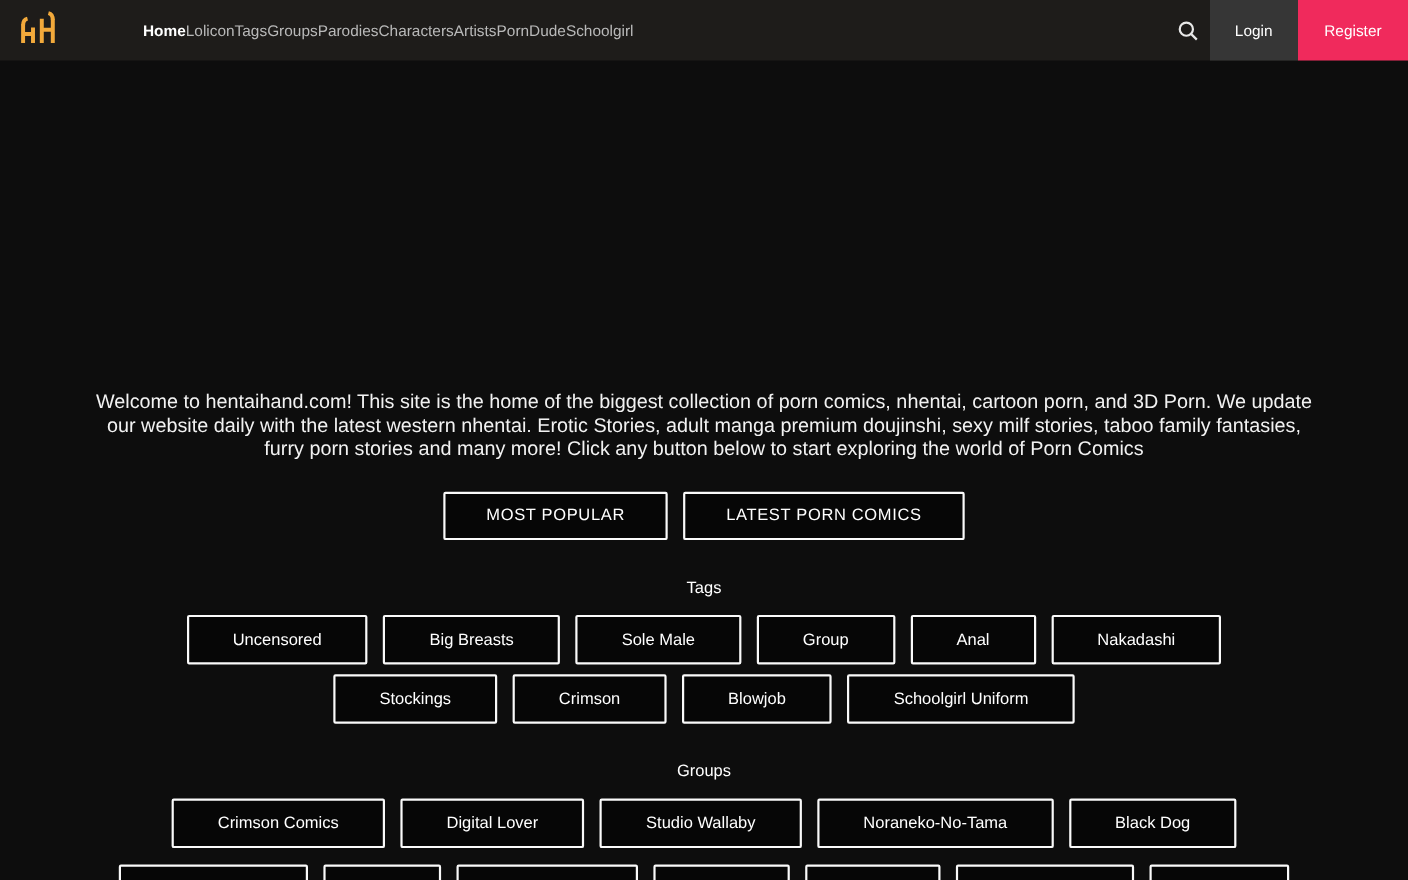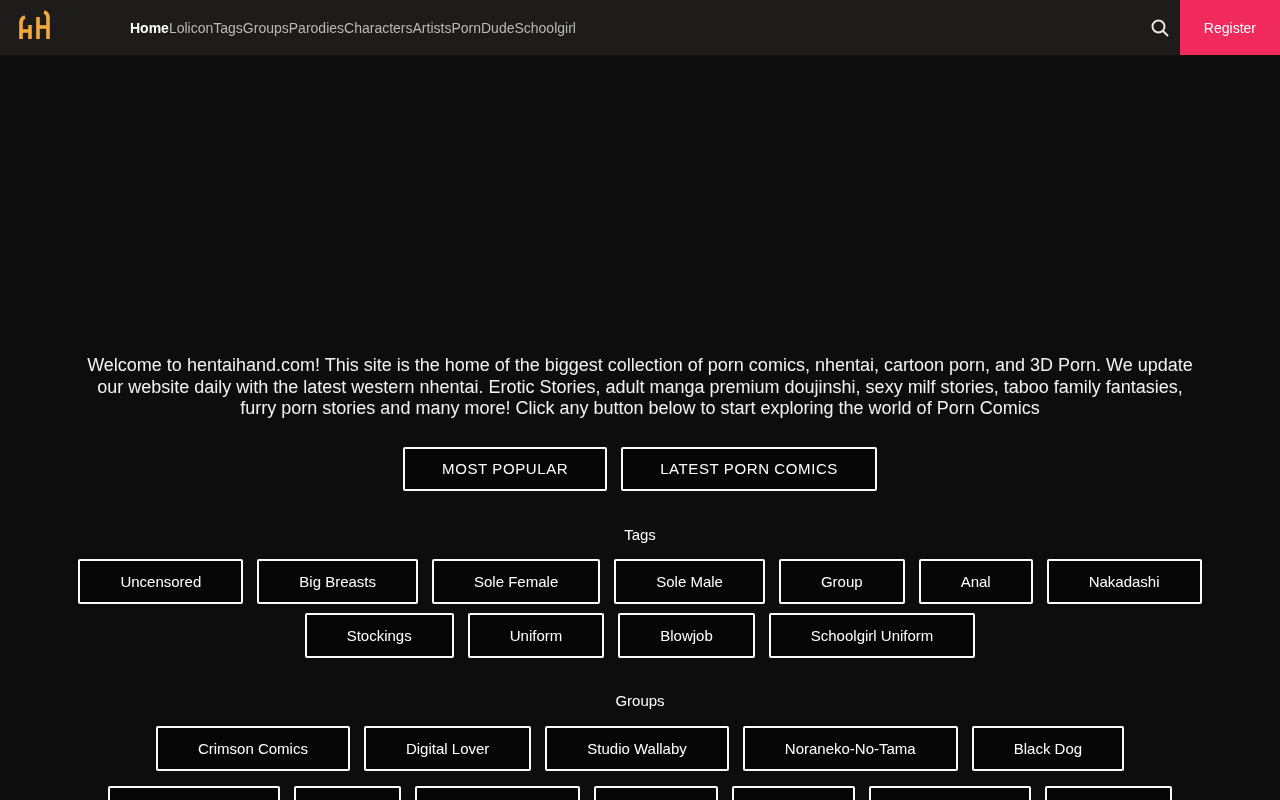--- a/index.html
+++ b/index.html
@@ -98,45 +98,45 @@
       <a class="nav-item">Schoolgirl</a>
     </nav>
 
   <div class="nav-right">
     <button class="search-btn">
       <svg width="20" height="20" viewBox="0 0 20 20">
         <circle cx="8.5" cy="8.5" r="6" stroke="#e8e8e8" stroke-width="2" fill="none"></circle>
         <line x1="13" y1="13" x2="18" y2="18" stroke="#e8e8e8" stroke-width="2"></line>
       </svg>
     </button>
+    <button class="nav-btn login">Login</button>
     <button class="nav-btn register">Register</button>
   </div>
 </header>
 
 <main>
   <p class="intro">Welcome to hentaihand.com! This site is the home of the biggest collection of porn comics, nhentai, cartoon porn, and 3D Porn. We update our website daily with the latest western nhentai. Erotic Stories, adult manga premium doujinshi, sexy milf stories, taboo family fantasies, furry porn stories and many more! Click any button below to start exploring the world of Porn Comics</p>
 
   <div class="row cta-row">
     <button class="pill cta">MOST POPULAR</button>
     <button class="pill cta">LATEST PORN COMICS</button>
   </div>
 
   <h2 class="section-heading">Tags</h2>
   <div class="row tags-row">
       <button class="pill">Uncensored</button>
       <button class="pill">Big Breasts</button>
-      <button class="pill">Sole Female</button>
       <button class="pill">Sole Male</button>
       <button class="pill">Group</button>
       <button class="pill">Anal</button>
       <button class="pill">Nakadashi</button>
     </div>
   <div class="row tags-row">
       <button class="pill">Stockings</button>
-      <button class="pill">Uniform</button>
+      <button class="pill">Crimson</button>
       <button class="pill">Blowjob</button>
       <button class="pill">Schoolgirl Uniform</button>
     </div>
 
   <h2 class="section-heading groups-heading">Groups</h2>
   <div class="row groups-row">
       <button class="pill">Crimson Comics</button>
       <button class="pill">Digital Lover</button>
       <button class="pill">Studio Wallaby</button>
       <button class="pill">Noraneko-No-Tama</button>

